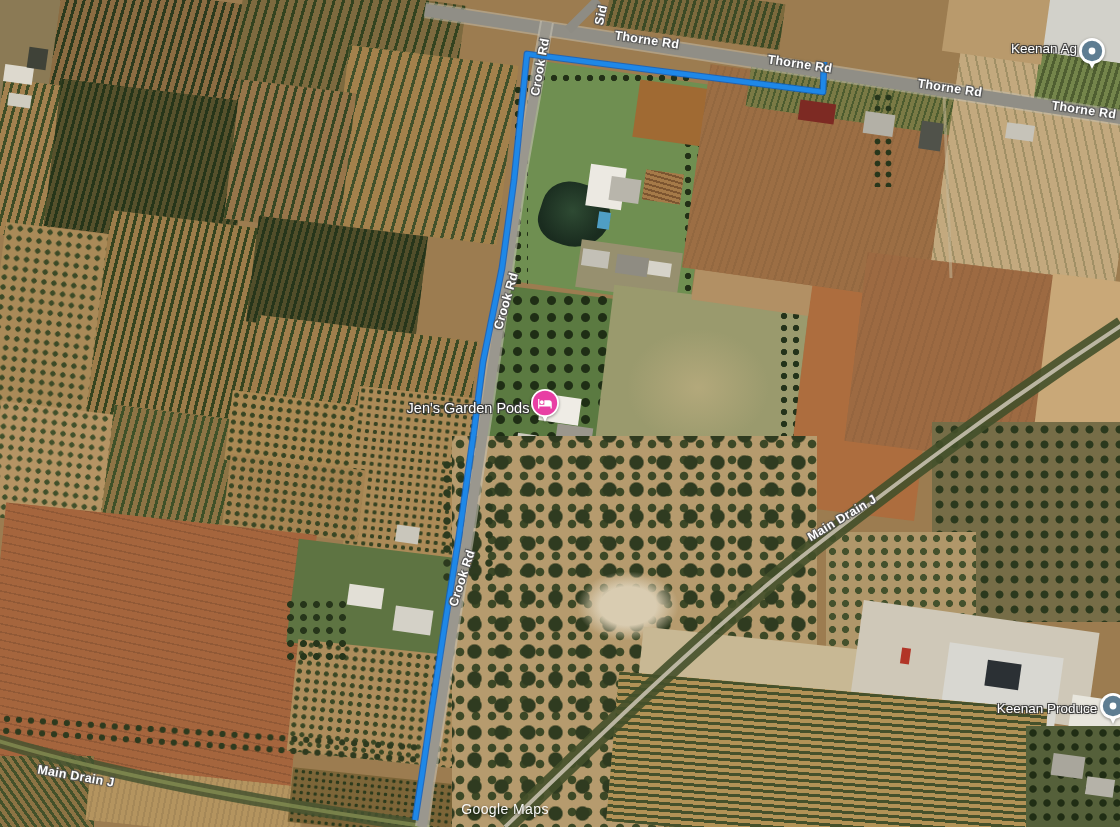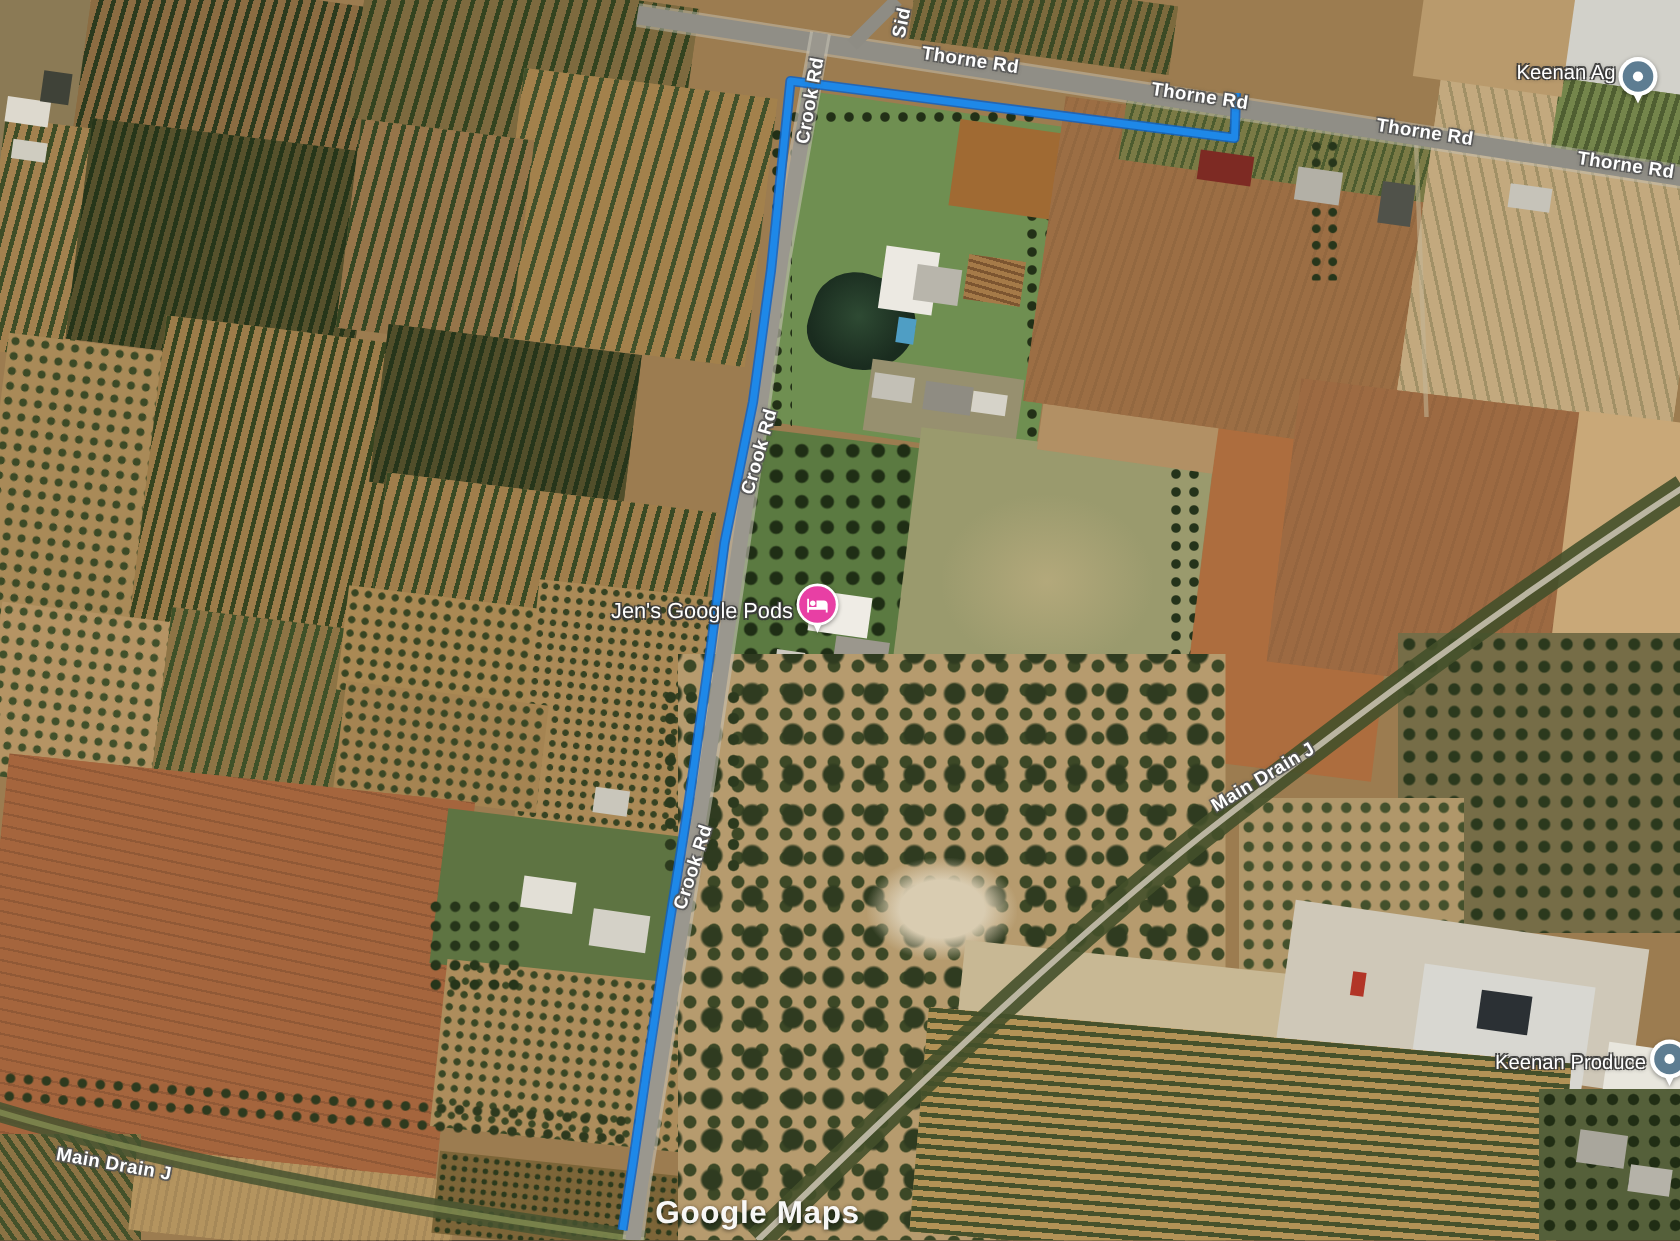--- a/index.html
+++ b/index.html
@@ -15,22 +15,22 @@
       background-size:var(--s,12px) var(--s,12px);}
   svg.layer{position:absolute;left:0;top:0;}
   .road-label{position:absolute;color:#fff;font-size:12.5px;font-weight:700;letter-spacing:.3px;
       white-space:nowrap;transform:translate(-50%,-50%) rotate(var(--r,0deg));
       text-shadow:-1px -1px 0 rgba(85,85,85,.85),1px -1px 0 rgba(85,85,85,.85),
                   -1px 1px 0 rgba(85,85,85,.85),1px 1px 0 rgba(85,85,85,.85),0 0 3px rgba(60,60,60,.7);}
   .place-label{position:absolute;color:#fff;font-size:14.5px;font-weight:400;white-space:nowrap;
       transform:translate(-50%,-50%);
       text-shadow:-1px -1px 0 rgba(55,55,55,.9),1px -1px 0 rgba(55,55,55,.9),
                   -1px 1px 0 rgba(55,55,55,.9),1px 1px 0 rgba(55,55,55,.9),0 0 3px rgba(40,40,40,.8);}
-  .watermark{position:absolute;color:rgba(255,255,255,.96);font-size:21px;letter-spacing:.4px;
-      transform:translate(-50%,-50%);text-shadow:0 1px 3px rgba(0,0,0,.6);white-space:nowrap;font-weight:bold;}
+  .watermark{position:absolute;color:rgba(255,255,255,.96);font-size:14px;letter-spacing:.4px;
+      transform:translate(-50%,-50%);text-shadow:0 1px 3px rgba(0,0,0,.6);white-space:nowrap;}
   svg.pin{position:absolute;overflow:visible;transform:translate(-50%,-100%);
       filter:drop-shadow(0 1px 1.5px rgba(0,0,0,.4));}
   .pond{background:radial-gradient(circle at 45% 45%,#2e4a33 0%,#1a2c1f 65%);
       border-radius:48% 52% 60% 40%;transform:rotate(18deg);}
 </style>
 </head>
 <body>
 
 <div id="map">
 
@@ -149,21 +149,21 @@
   <div class="road-label" style="left:800px;top:64px;--r:8.5deg">Thorne Rd</div>
   <div class="road-label" style="left:950px;top:88px;--r:8.5deg">Thorne Rd</div>
   <div class="road-label" style="left:1084px;top:110px;--r:8.5deg">Thorne Rd</div>
   <div class="road-label" style="left:601px;top:15px;--r:-78deg">Sid</div>
   <div class="road-label" style="left:540px;top:67px;--r:-80deg">Crook Rd</div>
   <div class="road-label" style="left:506px;top:301px;--r:-74deg">Crook Rd</div>
   <div class="road-label" style="left:462px;top:578px;--r:-72deg">Crook Rd</div>
   <div class="road-label" style="left:76px;top:776px;--r:10deg">Main Drain J</div>
   <div class="road-label" style="left:842px;top:518px;--r:-31deg">Main Drain J</div>
 
-  <div class="place-label" style="left:468px;top:408px">Jen's Google Pods</div>
+  <div class="place-label" style="left:468px;top:408px">Jen's Garden Pods</div>
   <div class="place-label" style="left:1044px;top:48px;font-size:13.5px">Keenan Ag</div>
   <div class="place-label" style="left:1047px;top:708px;font-size:13.5px">Keenan Produce</div>
 
   <svg class="pin" style="left:1092px;top:71px" width="26" height="33" viewBox="0 0 26 33">
     <path d="M8 21 L13 31 L18 21 Z" fill="#fff"></path>
     <circle cx="13" cy="13" r="13" fill="#fff"></circle>
     <circle cx="13" cy="13" r="10.2" fill="#5e7d92"></circle>
     <circle cx="13" cy="13" r="3.4" fill="#fff"></circle>
   </svg>
 

